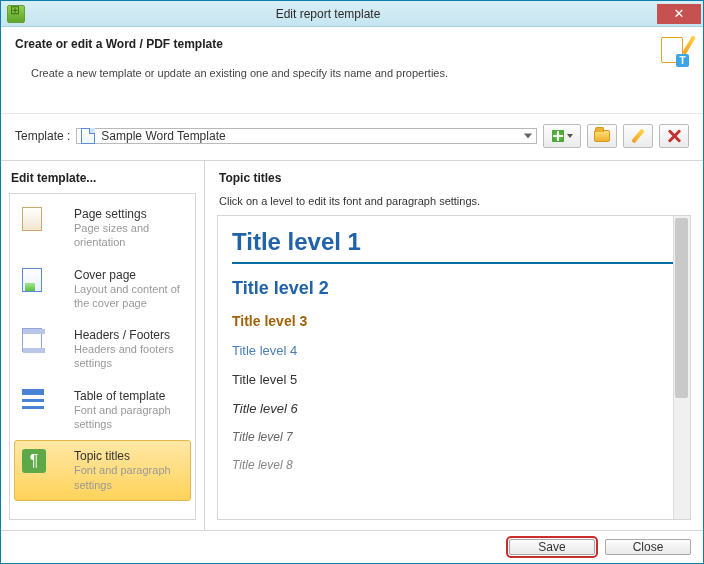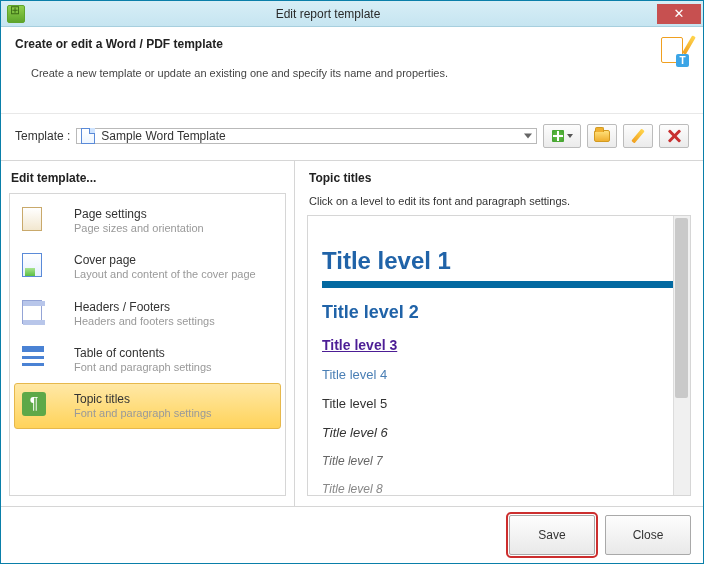--- a/index.html
+++ b/index.html
@@ -174,21 +174,21 @@
   .ico-x::before{transform:rotate(45deg);}
   .ico-x::after{transform:rotate(-45deg);}
 
   
   .body {
     flex:1;
     display:flex;
     min-height:0;
   }
   .sidebar {
-    width: 294px;
+    width: 204px;
     border-right: 1px solid #d6d6d6;
     padding: 10px 8px;
     display:flex;flex-direction:column;
   }
   .sidebar h2, .main h2 {
     font-size:12px; font-weight:bold; margin:0 0 8px 2px; color:#222;
   }
   .side-list {
     border: 1px solid #d6d6d6;
     flex:1;
@@ -238,37 +238,37 @@
   .levels-inner{padding:6px 14px;}
   .levels .scroll-shadow{
     position:absolute;right:0;top:0;bottom:0;width:17px;
     background:#f0f0f0;border-left:1px solid #dcdcdc;
   }
   .levels .thumb{
     position:absolute;right:2px;top:2px;width:13px;height:180px;
     background:#c9c9c9;border-radius:2px;
   }
   .lvl{cursor:pointer;}
-  .lvl1{font-family:Verdana,Arial;font-size:24px;font-weight:bold;color:#2063a8;border-bottom:7px solid #0369a1;padding:6px 0 6px 0;margin-bottom:14px;margin-top:19px;}
+  .lvl1{font-family:Verdana,Arial;font-size:24px;font-weight:bold;color:#2063a8;border-bottom:2px solid #0369a1;padding:6px 0 6px 0;margin-bottom:14px;}
   .lvl2{font-family:Verdana,Arial;font-size:18px;font-weight:bold;color:#2063a8;margin:14px 0;}
-  .lvl3{font-family:Verdana,Arial;font-size:14px;font-weight:bold;color:#4c1d95;margin:14px 0;text-decoration:underline;}
+  .lvl3{font-family:Verdana,Arial;font-size:14px;font-weight:bold;color:#a16207;margin:14px 0;}
   .lvl4{font-family:Verdana,Arial;font-size:13px;color:#4a7fb5;margin:14px 0;}
   .lvl5{font-family:Verdana,Arial;font-size:13px;color:#333;margin:14px 0;}
   .lvl6{font-family:Verdana,Arial;font-size:13px;font-style:italic;color:#333;margin:14px 0;}
   .lvl7{font-family:Verdana,Arial;font-size:12px;font-style:italic;color:#666;margin:14px 0;}
   .lvl8{font-family:Verdana,Arial;font-size:12px;font-style:italic;color:#888;margin:14px 0;}
 
   
   .footer{
     border-top:1px solid #d6d6d6;
     padding:8px 12px;
     display:flex;justify-content:flex-end;gap:10px;
   }
   .btn{
-    min-width:86px;height:40px;
+    min-width:86px;height:16px;
     border:1px solid #a9a9a9;
     background:linear-gradient(#fdfdfd,#e9e9e9);
     display:flex;align-items:center;justify-content:center;
     cursor:pointer;border-radius:2px;
     font-size:12px;color:#333;
   }
   .btn.primary{
     outline:2px solid #cc2e2e;
     outline-offset:1px;
   }
@@ -354,21 +354,21 @@
             <span class="t1">Headers / Footers</span>
             <span class="t2">Headers and footers settings</span>
           </div>
         </div>
 
         <div class="side-item">
           <div class="ico">
               <div class="mi-toc"></div>
             </div>
           <div class="txt">
-            <span class="t1">Table of contents</span>
+            <span class="t1">Table of template</span>
             <span class="t2">Font and paragraph settings</span>
           </div>
         </div>
 
         <div class="side-item active">
           <div class="ico">
               <div class="mi-pilcrow">¶</div>
             </div>
           <div class="txt">
             <span class="t1">Topic titles</span>

